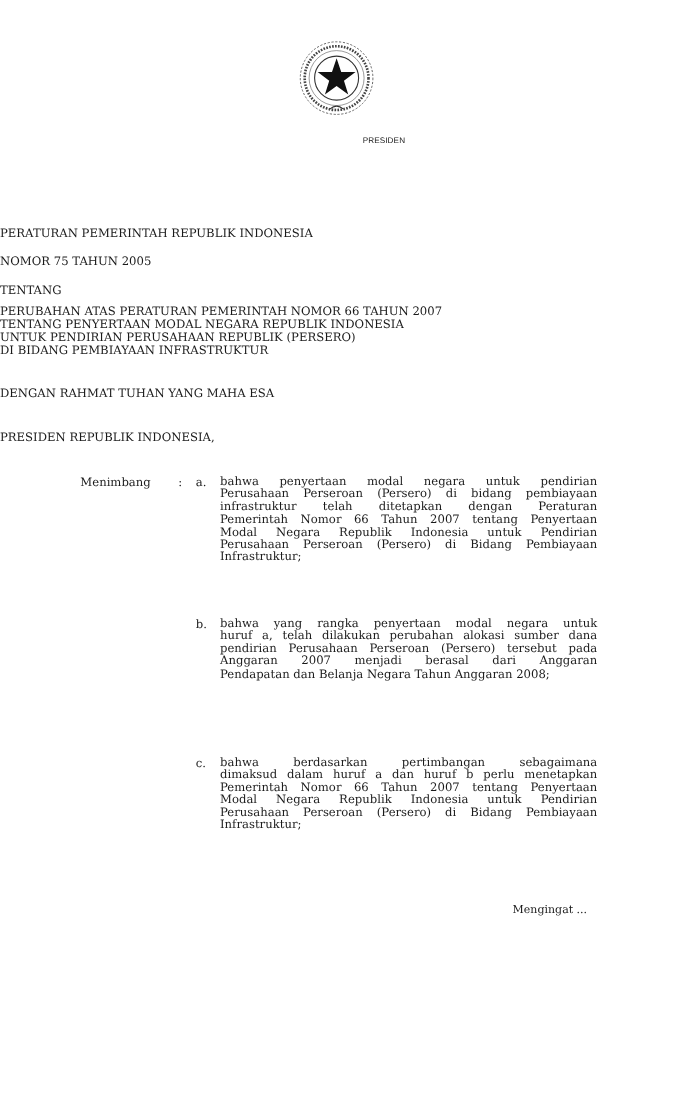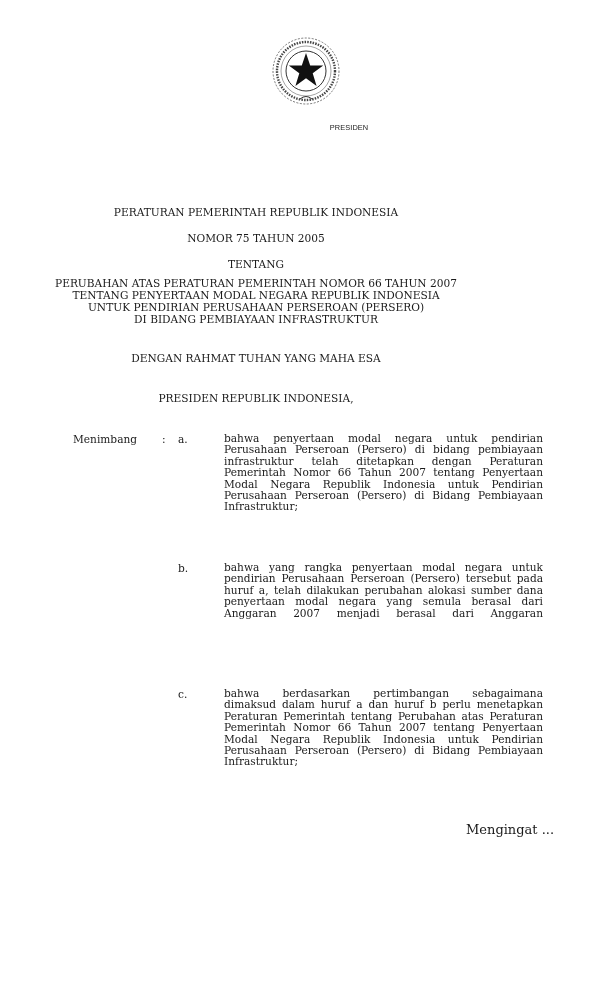--- a/index.html
+++ b/index.html
@@ -3,31 +3,31 @@
   <meta charset="utf-8">
   <style>
     html, body { margin: 0; padding: 0; background: #ffffff; }
     body { width: 612px; height: 1008px; position: relative; overflow: hidden; color: #1a1a1a; }
     .serif { font-family: "DejaVu Serif", "Liberation Serif", serif; }
     .sans { font-family: "Liberation Sans", "DejaVu Sans", sans-serif; margin-left: 43px; }
 
     .emblem { position: absolute; left: 270px; top: 35px; width: 72px; height: 72px; }
     .emblem-caption { position: absolute; left: 0; width: 612px; top: 123px; text-align: center; font-size: 7.4px; line-height: 10px; letter-spacing: 0.1px; }
 
-    .center-line { position: absolute; left: 0; width: 484px; text-align: center; font-size: 10.6px; line-height: 12px; padding-left: 14px; }
+    .center-line { position: absolute; left: 0; width: 484px; text-align: left; font-size: 10.6px; line-height: 12px; }
 
     .menimbang-label { position: absolute; left: 73px; top: 433px; font-size: 10.6px; }
     .menimbang-colon { position: absolute; left: 162px; top: 433px; font-size: 10.6px; }
 
     .item-letter { position: absolute; left: 178px; font-size: 10.6px; }
     .item-text { position: absolute; left: 200px; width: 343px; font-size: 10.6px; line-height: 11.4px; text-align: justify; }
-    .item-text .ln { display: block; text-align: justify; text-align-last: justify; white-space: nowrap; margin-left: 24px; }
+    .item-text .ln { display: block; text-align: justify; text-align-last: justify; white-space: nowrap; }
     .item-text .ln.last { text-align-last: left; }
 
-    .continuation { position: absolute; left: 466px; top: 822px; font-size: 13px; }
+    .continuation { position: absolute; left: 466px; top: 822px; font-size: 10px; }
   </style>
 </head>
 <body class="serif">
 
 <div class="emblem">
   <svg width="72" height="72" viewBox="0 0 72 72">
     <circle cx="36" cy="36" r="33" fill="none" stroke="#555" stroke-width="0.8" stroke-dasharray="2 1.5"></circle>
     <circle cx="36" cy="36" r="29" fill="none" stroke="#444" stroke-width="2.4" stroke-dasharray="1.5 1.2"></circle>
     <circle cx="36" cy="36" r="25" fill="none" stroke="#666" stroke-width="0.6"></circle>
     <circle cx="36" cy="36" r="20" fill="#fff" stroke="#333" stroke-width="1"></circle>
@@ -37,21 +37,21 @@
 </div>
 <div class="emblem-caption sans">
   <div>PRESIDEN</div>
 </div>
 
 <div class="center-line" style="top:206px">PERATURAN PEMERINTAH REPUBLIK INDONESIA</div>
 <div class="center-line" style="top:232px">NOMOR 75 TAHUN 2005</div>
 <div class="center-line" style="top:258px">TENTANG</div>
 <div class="center-line" style="top:277px">PERUBAHAN ATAS PERATURAN PEMERINTAH NOMOR 66 TAHUN 2007</div>
 <div class="center-line" style="top:289px">TENTANG PENYERTAAN MODAL NEGARA REPUBLIK INDONESIA</div>
-<div class="center-line" style="top:301px">UNTUK PENDIRIAN PERUSAHAAN PERSEROAN (PERSERO)</div>
+<div class="center-line" style="top:301px">UNTUK PENDIRIAN PERUSAHAAN REPUBLIK (PERSERO)</div>
 <div class="center-line" style="top:313px">DI BIDANG PEMBIAYAAN INFRASTRUKTUR</div>
 <div class="center-line" style="top:352px">DENGAN RAHMAT TUHAN YANG MAHA ESA</div>
 <div class="center-line" style="top:392px">PRESIDEN REPUBLIK INDONESIA,</div>
 
 <div class="menimbang-label">Menimbang</div>
 <div class="menimbang-colon">:</div>
 
 <div class="item-letter" style="top:433px">a.</div>
 <div class="item-text" style="top:433px">
   <span class="ln">bahwa penyertaan modal negara untuk pendirian</span>
@@ -59,30 +59,29 @@
   <span class="ln">infrastruktur telah ditetapkan dengan Peraturan</span>
   <span class="ln">Pemerintah Nomor 66 Tahun 2007 tentang Penyertaan</span>
   <span class="ln">Modal Negara Republik Indonesia untuk Pendirian</span>
   <span class="ln">Perusahaan Perseroan (Persero) di Bidang Pembiayaan</span>
   <span class="ln last">Infrastruktur;</span>
 </div>
 
 <div class="item-letter" style="top:562px">b.</div>
 <div class="item-text" style="top:562px">
   <span class="ln">bahwa yang rangka penyertaan modal negara untuk</span>
+  <span class="ln">huruf a, telah dilakukan perubahan alokasi sumber dana</span>
   <span class="ln">pendirian Perusahaan Perseroan (Persero) tersebut pada</span>
-  <span class="ln">huruf a, telah dilakukan perubahan alokasi sumber dana</span>
-  <span class="ln">penyertaan modal negara yang semula berasal dari</span>
   <span class="ln">Anggaran 2007 menjadi berasal dari Anggaran</span>
+  <span class="ln last">Pendapatan dan Belanja Negara Tahun Anggaran 2008;</span>
 </div>
 
 <div class="item-letter" style="top:688px">c.</div>
 <div class="item-text" style="top:688px">
   <span class="ln">bahwa berdasarkan pertimbangan sebagaimana</span>
   <span class="ln">dimaksud dalam huruf a dan huruf b perlu menetapkan</span>
-  <span class="ln">Peraturan Pemerintah tentang Perubahan atas Peraturan</span>
   <span class="ln">Pemerintah Nomor 66 Tahun 2007 tentang Penyertaan</span>
   <span class="ln">Modal Negara Republik Indonesia untuk Pendirian</span>
   <span class="ln">Perusahaan Perseroan (Persero) di Bidang Pembiayaan</span>
   <span class="ln last">Infrastruktur;</span>
 </div>
 
 <div class="continuation">Mengingat ...</div>
 
 </body></html>

